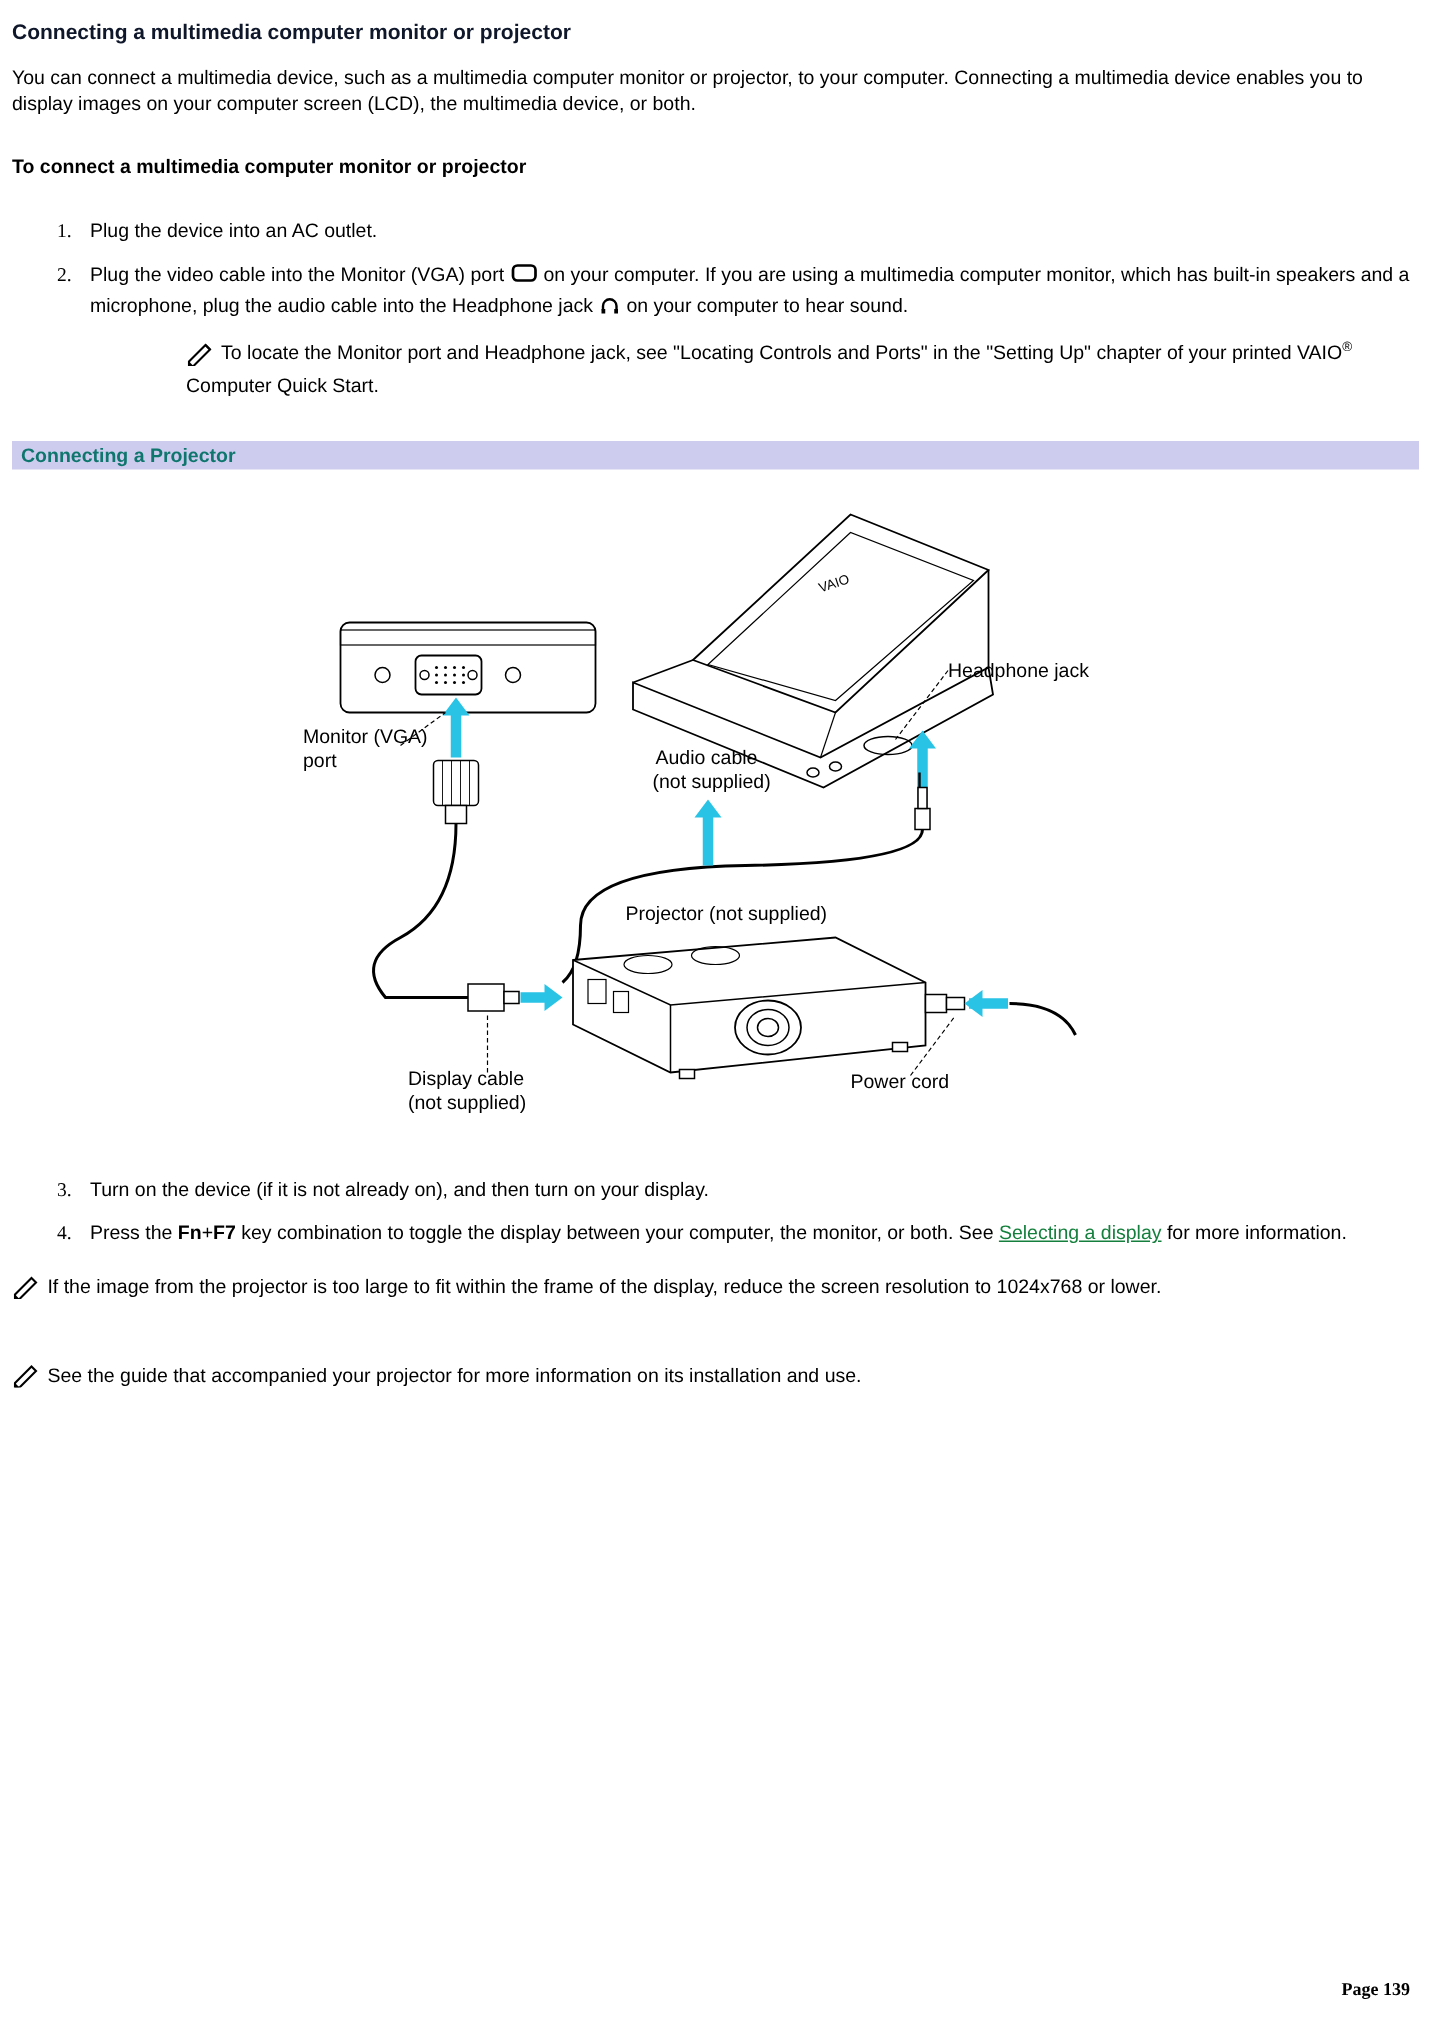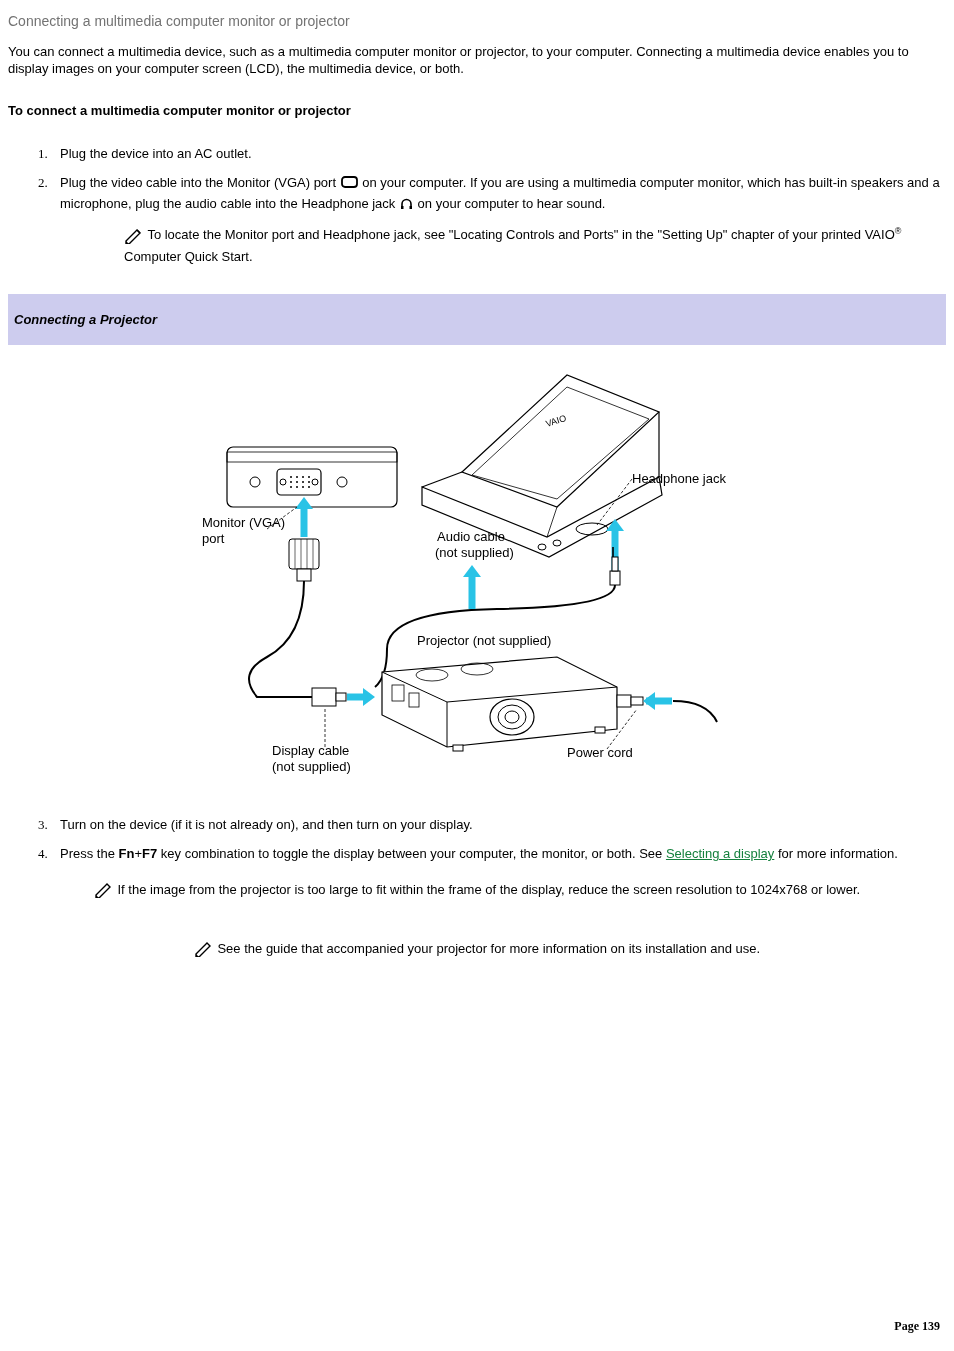--- a/index.html
+++ b/index.html
@@ -6,22 +6,22 @@
     font-family: Verdana, Arial, sans-serif;
     font-size: 13px;
     color: #000;
     margin: 0;
     padding: 8px;
     width: 938px;
     line-height: 1.35;
   }
   h1.title {
     font-size: 14px;
-    font-weight: normal;
-    color: #737373;
+    font-weight: bold;
+    color: #0f172a;
     margin: 4px 0 12px 0;
   }
   p { margin: 8px 0 10px 0; }
   .subhead {
     font-size: 13px;
     font-weight: bold;
     margin: 24px 0 19px 0;
   }
   ol.steps {
     list-style: none;
@@ -45,29 +45,27 @@
   }
   .note-icon {
     display: inline-block;
     vertical-align: -4px;
   }
   .note-block {
     margin: 10px 0 10px 64px;
   }
   .note-block-root {
     margin: 10px 0 10px 0;
-    text-align: center;
   }
   .figure-caption {
     background: #cdccee;
-    font-style: italic;
-    font-weight: bold;
-    font-size: 13px;
-    color: #000000;
-    padding: 17px 6px;
+    font-weight: bold;
+    font-size: 13px;
+    color: #0f766e;
+    padding: 1px 6px;
     margin: 6px 0 0 0;
   }
   .figure-area {
     text-align: center;
     padding: 12px 0 8px 0;
   }
   .figure-area svg {
     display: inline-block;
   }
   a.link {

